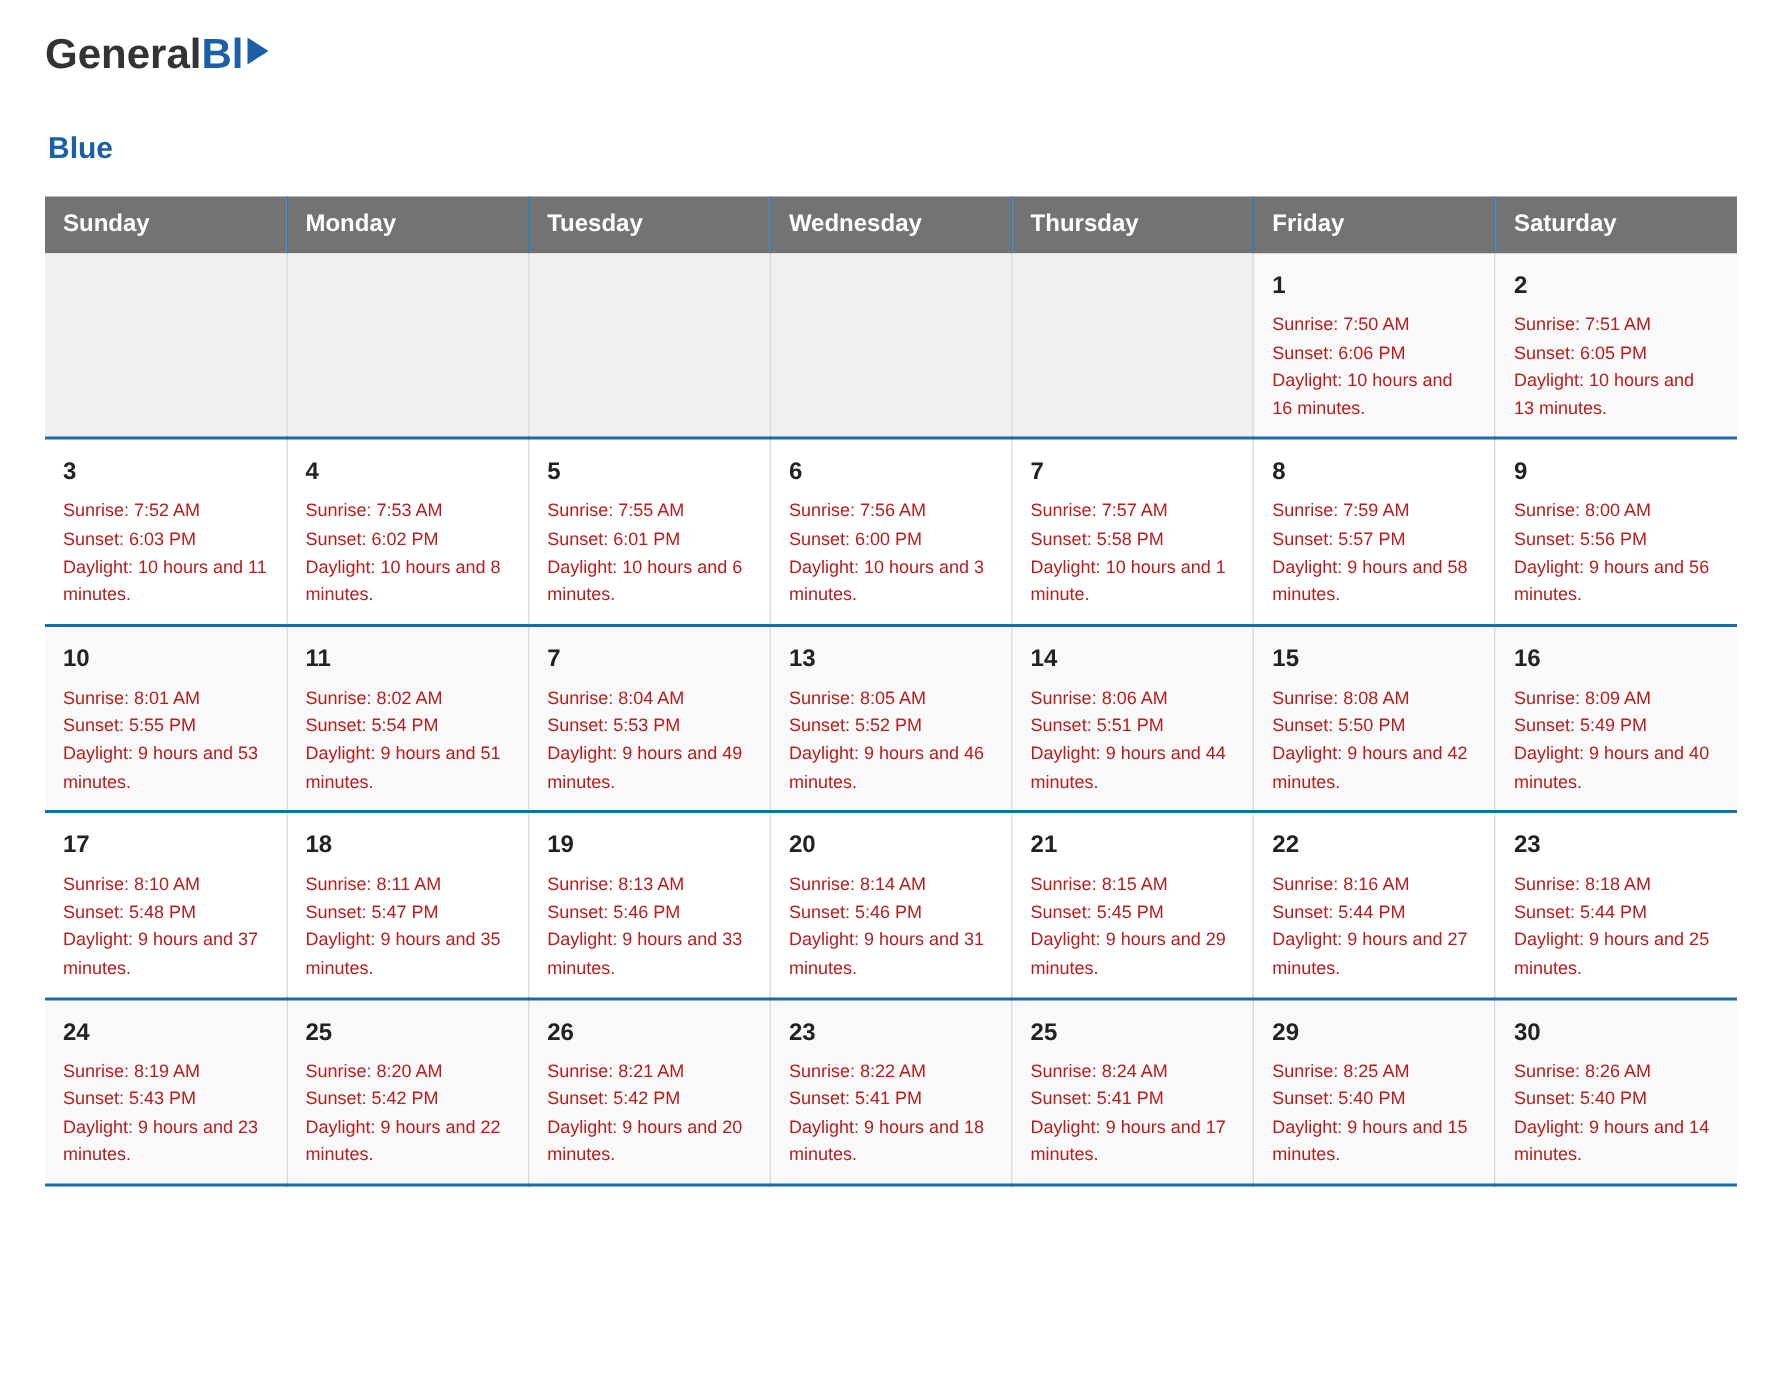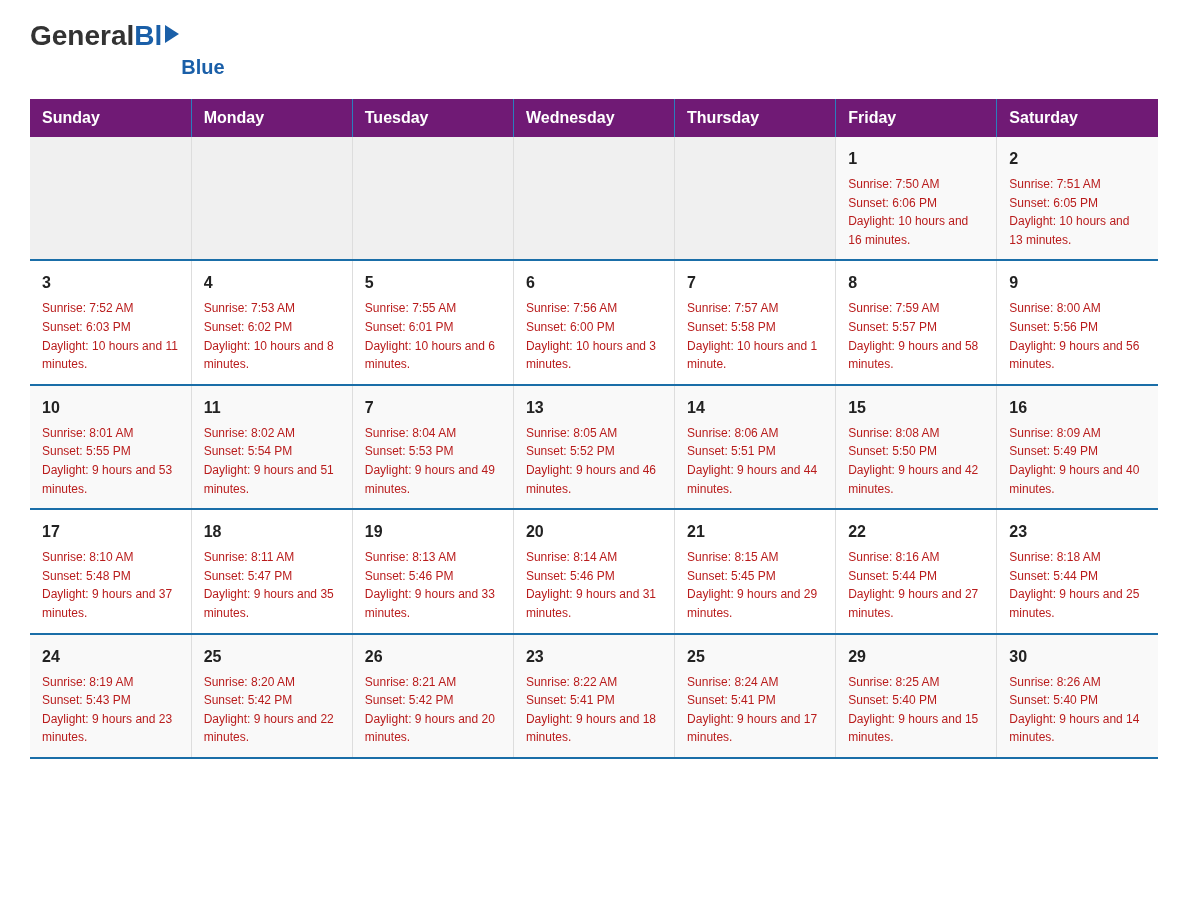--- a/index.html
+++ b/index.html
@@ -12,20 +12,21 @@
       padding: 20px 30px;
     }
     .header {
       display: flex;
       justify-content: space-between;
       align-items: flex-start;
       margin-bottom: 20px;
     }
     .logo {
       display: flex;
+      flex-direction: column;
       align-items: flex-start;
     }
     .logo-text {
       display: flex;
       align-items: center;
       font-size: 28px;
       font-weight: bold;
       color: #333;
     }
     .logo-general { color: #333; }
@@ -58,21 +59,21 @@
     .location {
       font-size: 22px;
       color: #555;
       margin-top: 4px;
     }
     table {
       width: 100%;
       border-collapse: collapse;
     }
     thead tr {
-      background-color: #701a75;
+      background-color: #737373;
       margin-top: 12px;
     }
     thead th {
       color: #fff;
       font-size: 16px;
       font-weight: bold;
       padding: 10px 12px;
       text-align: left;
       border-right: 1px solid #2a7ebc;
     }

